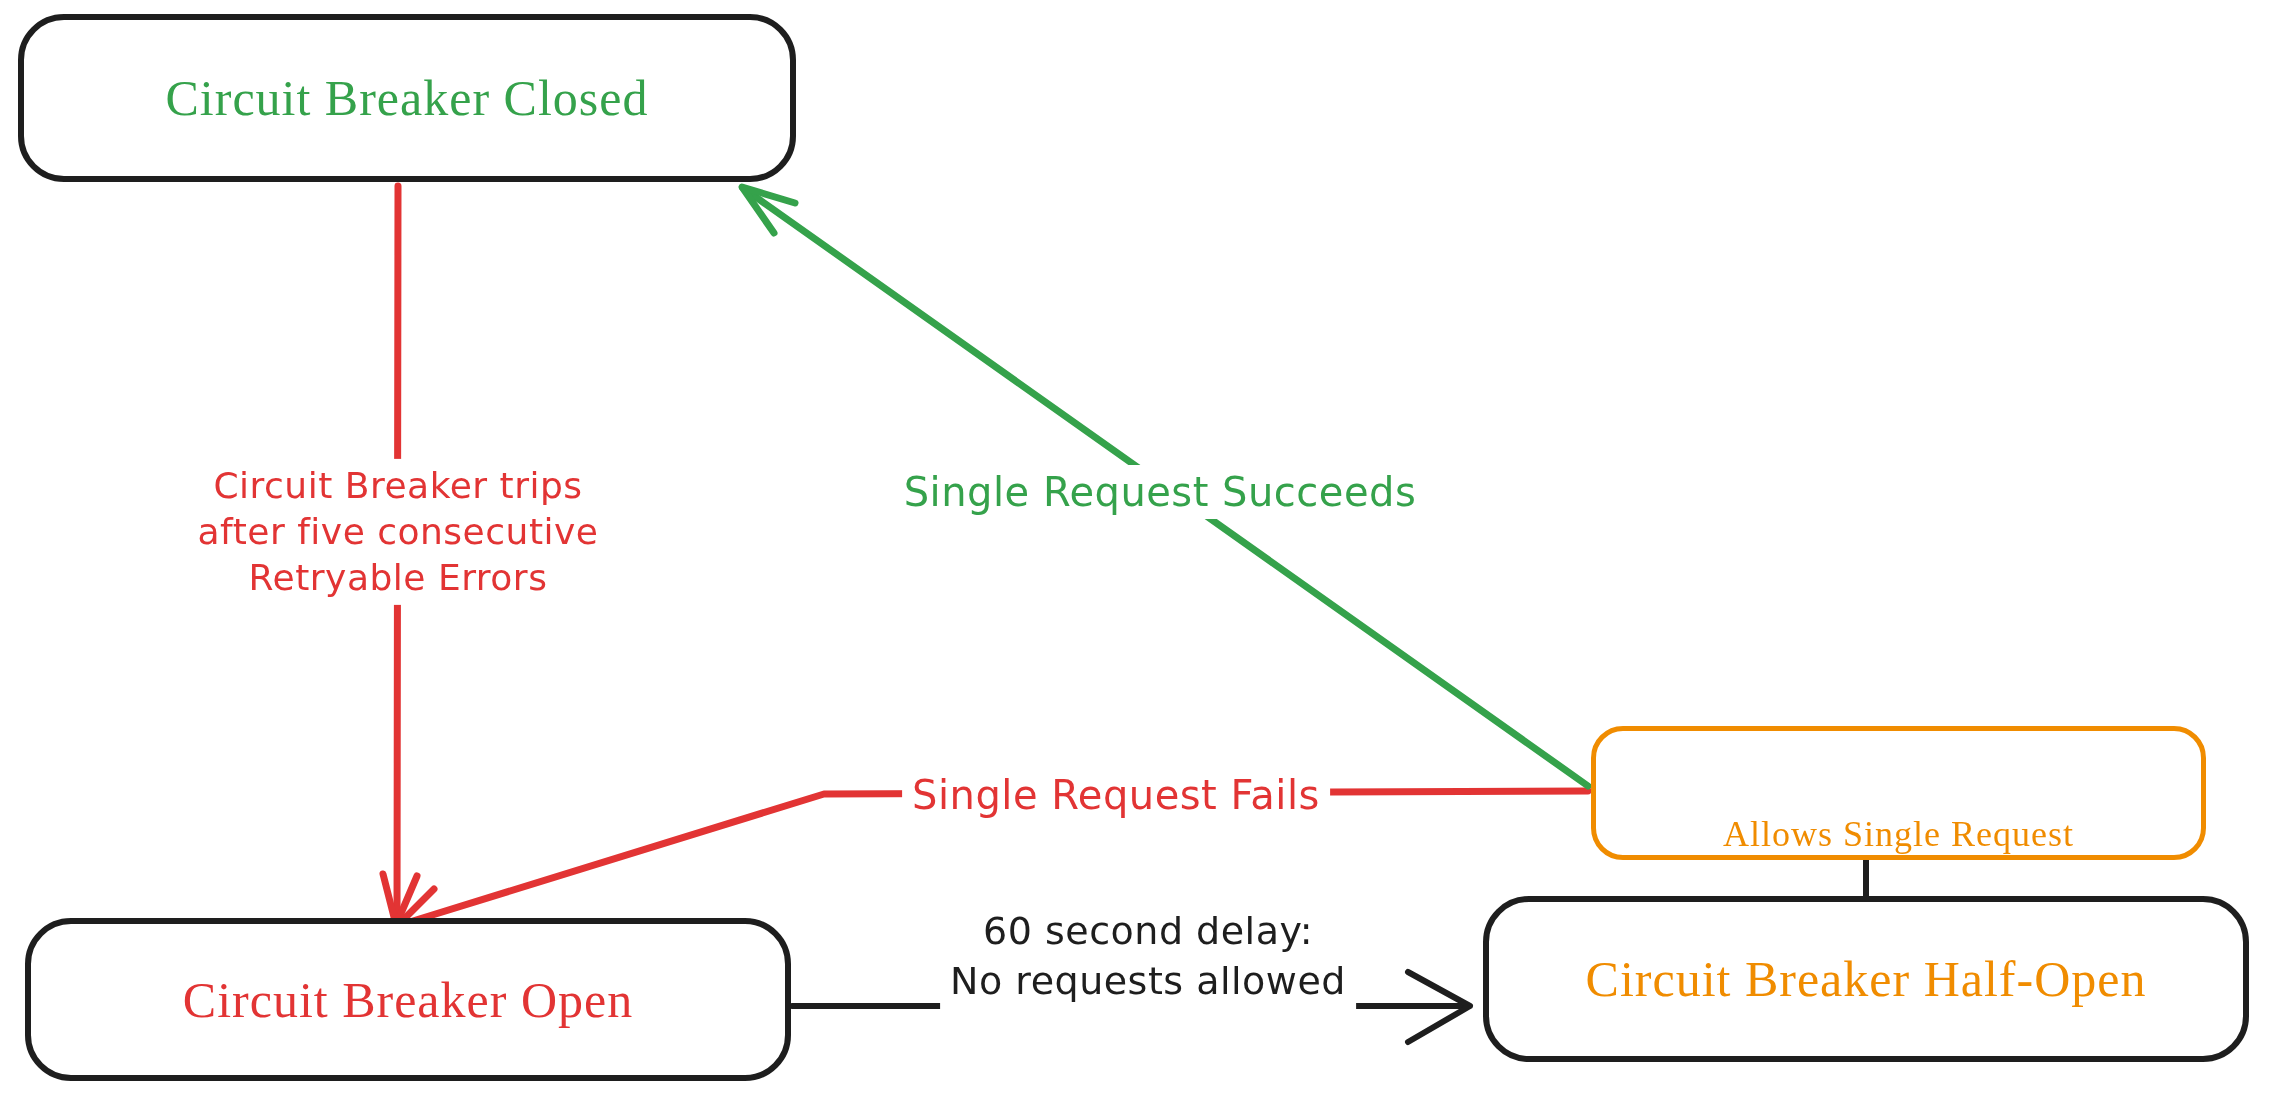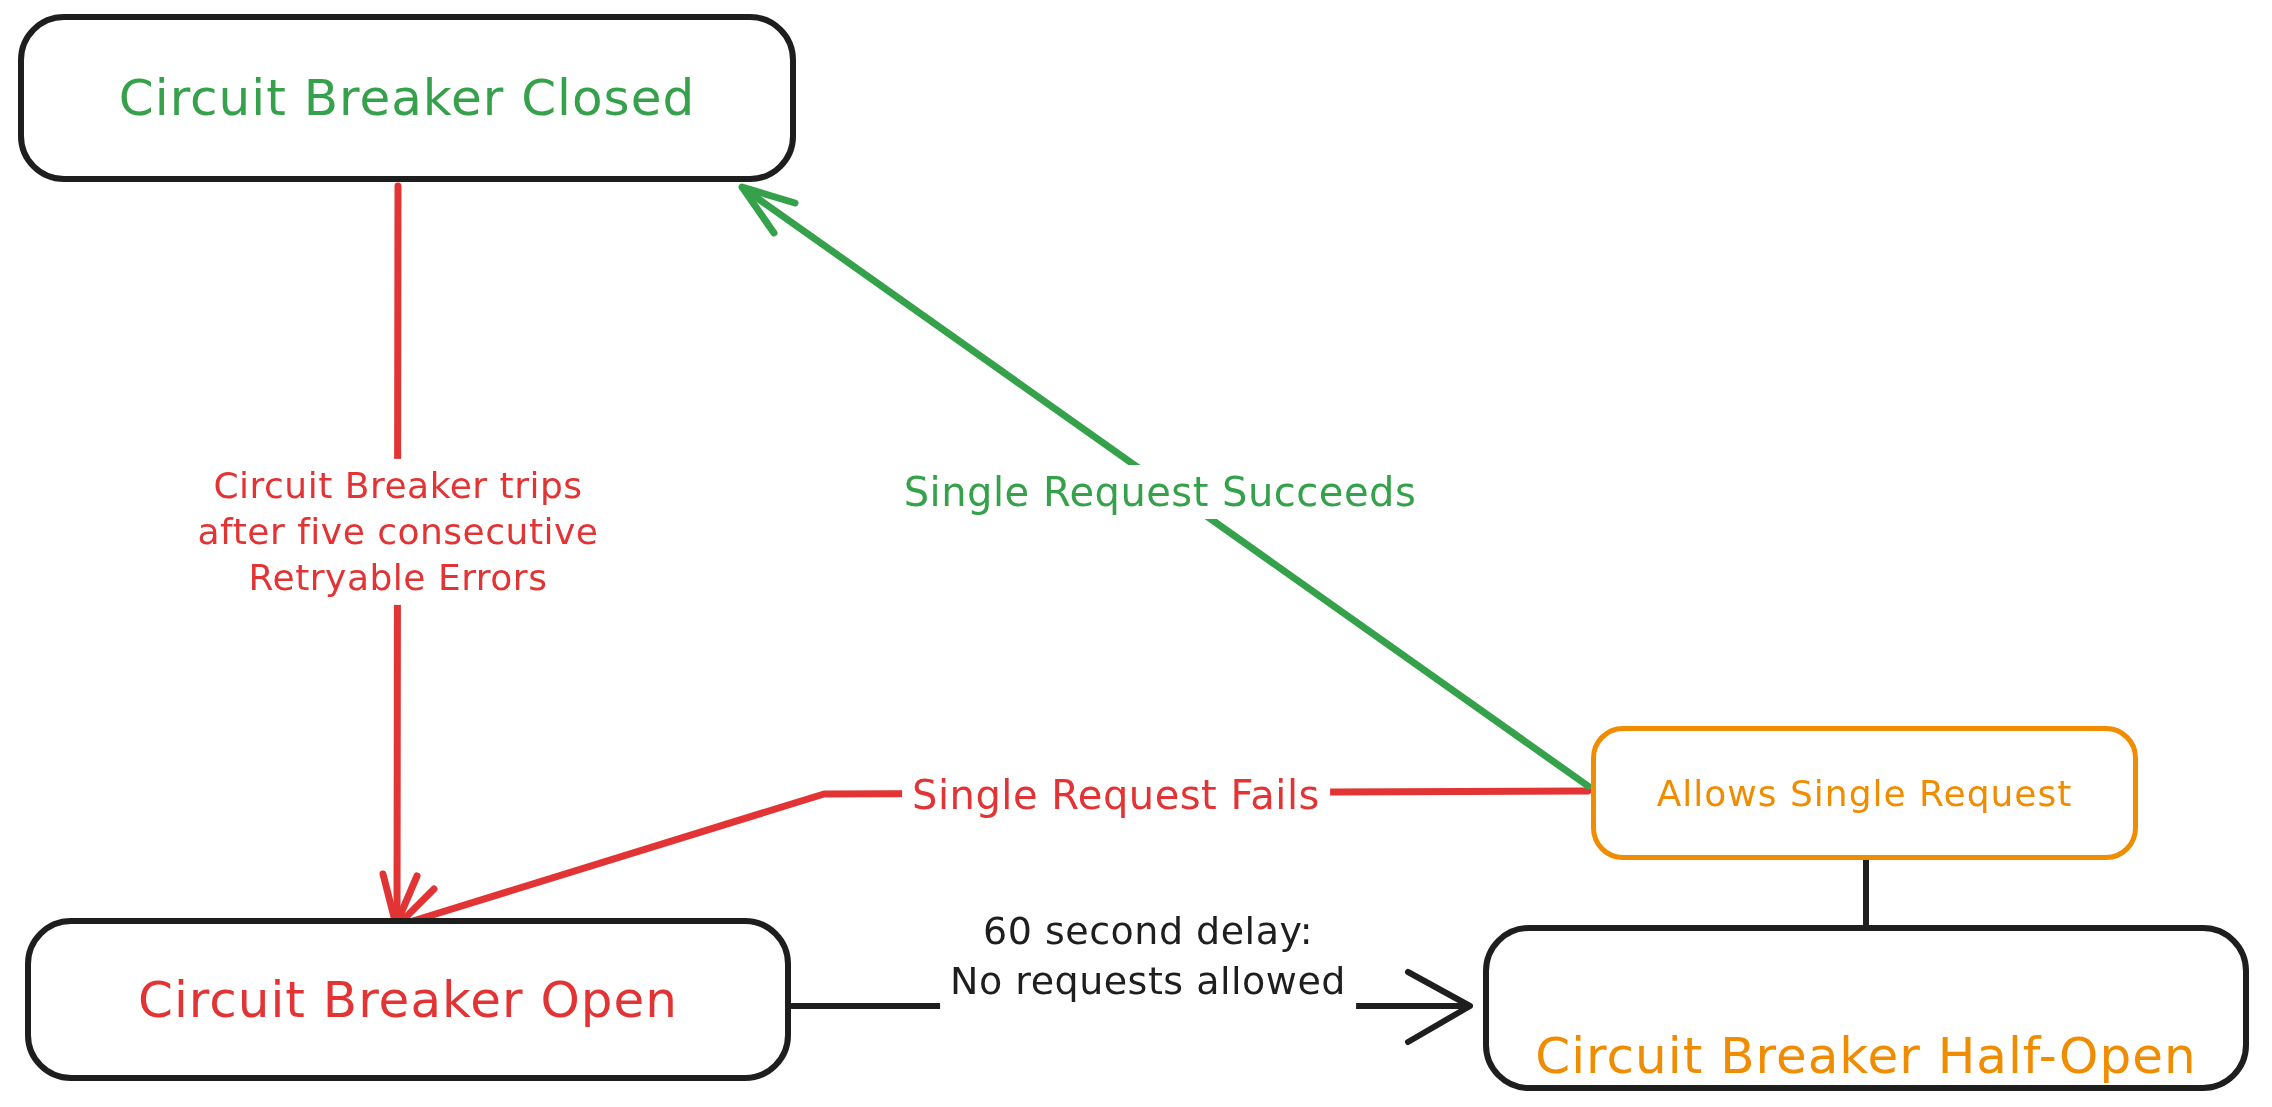--- a/index.html
+++ b/index.html
@@ -17,28 +17,29 @@
 
   .node{
     position:absolute;z-index:2;
     display:flex;align-items:center;justify-content:center;
     background:#ffffff;
     border:6px solid #1e1e1e;
     border-radius:46px;
     box-sizing:border-box;
     text-align:center;
     letter-spacing:1px;
+    font-family:Liberation Serif, serif;
   }
   .node-closed{left:18px;top:14px;width:778px;height:168px;color:#35a24b;font-size:50px;}
   .node-open{left:25px;top:918px;width:766px;height:163px;color:#e23434;font-size:50px;}
-  .node-half-open{left:1483px;top:925px;width:766px;height:166px;color:#f08c00;font-size:50px;align-items:flex-end;}
+  .node-half-open{left:1483px;top:896px;width:766px;height:166px;color:#f08c00;font-size:50px;}
   .node-allows{
-    left:1591px;top:726px;width:547px;height:134px;
+    left:1591px;top:726px;width:615px;height:134px;
     border:5px solid #f08c00;border-radius:32px;
-    color:#f08c00;font-size:36px;
+    color:#f08c00;font-size:36px;align-items:flex-end;
   }
 
   .edge-label{
     position:absolute;z-index:3;
     transform:translate(-50%,-50%);
     background:#ffffff;
     text-align:center;
     padding:4px 10px;
     white-space:nowrap;
     letter-spacing:0.5px;

